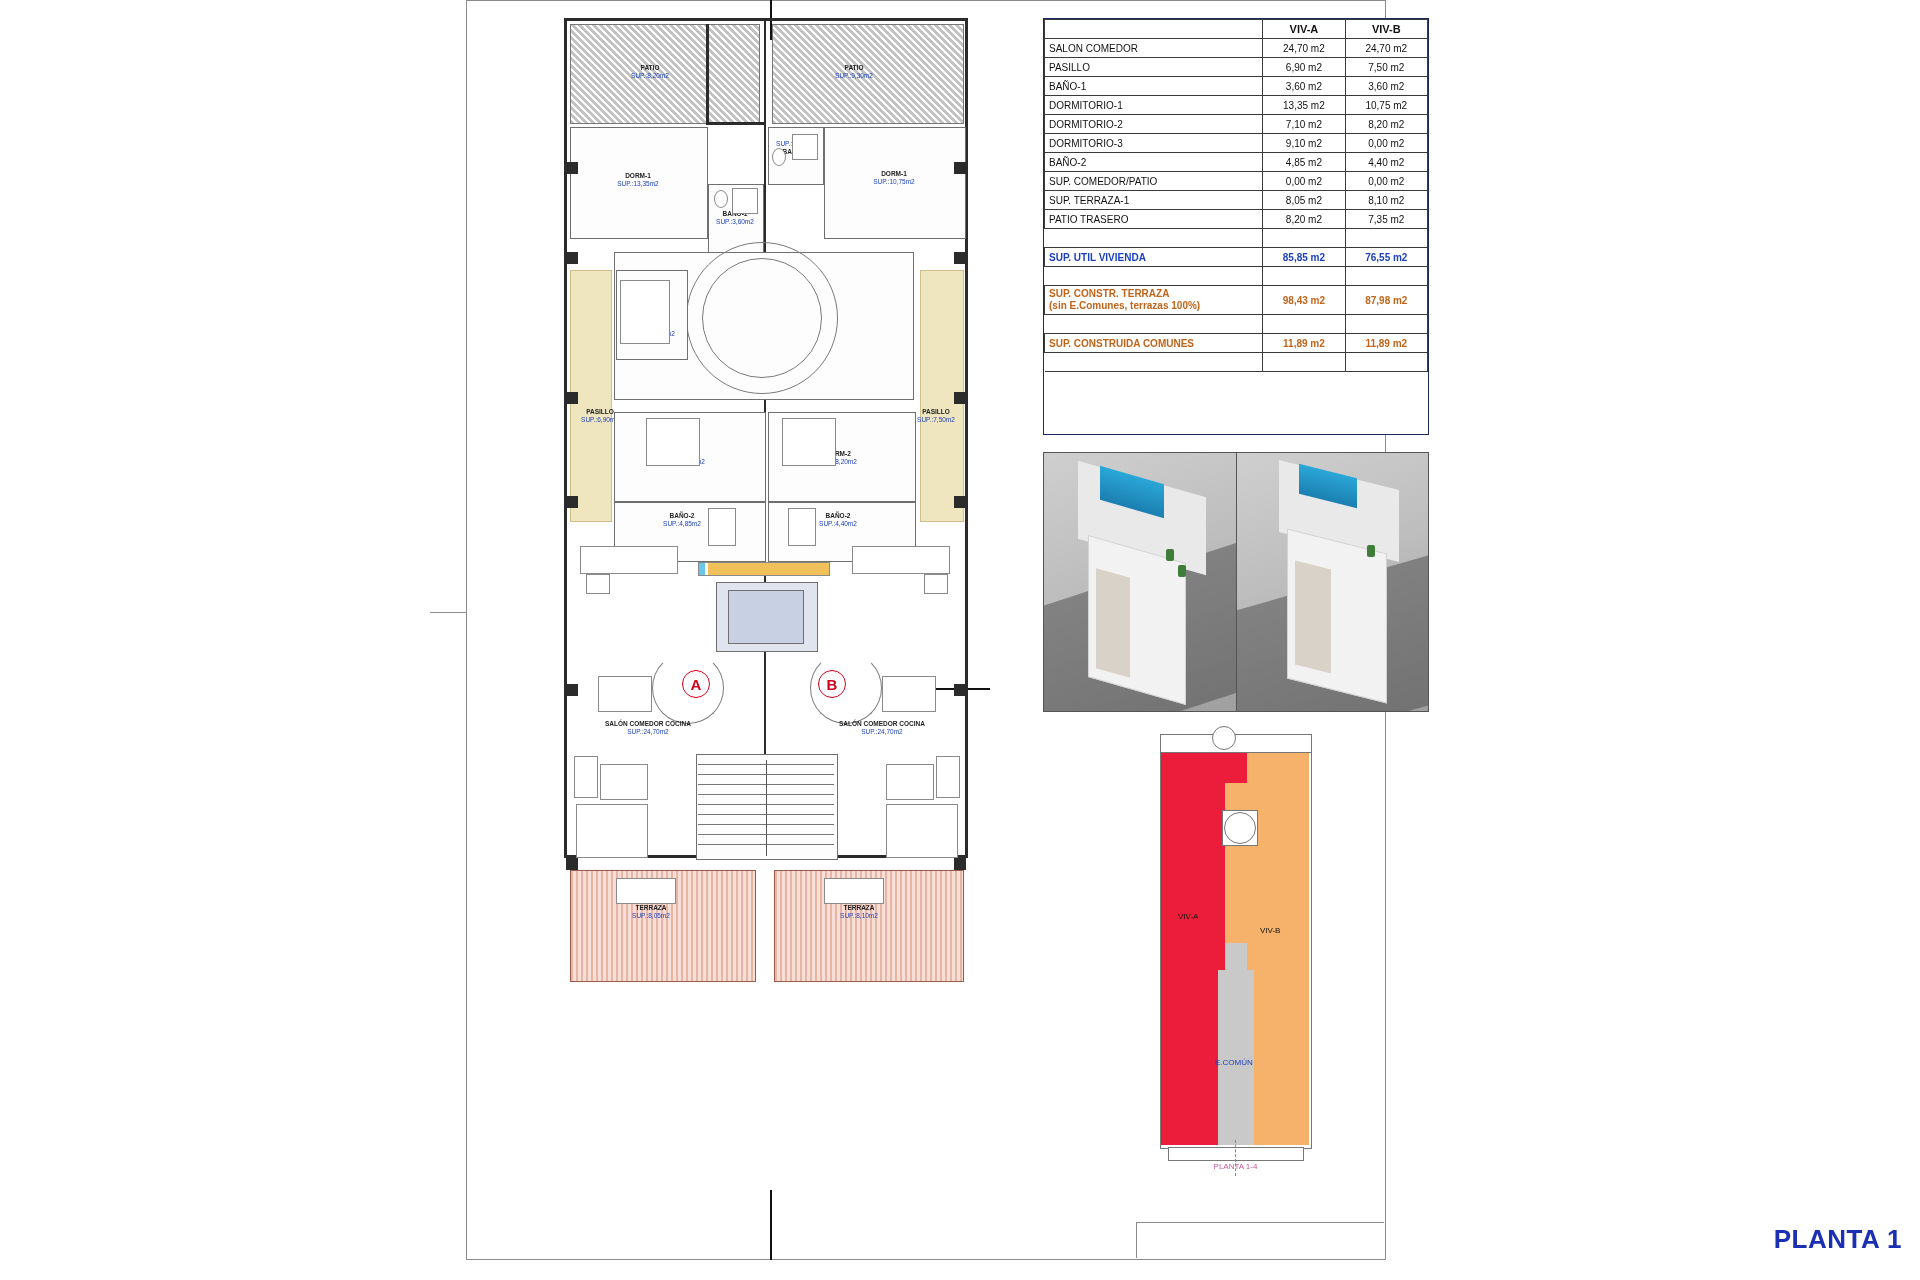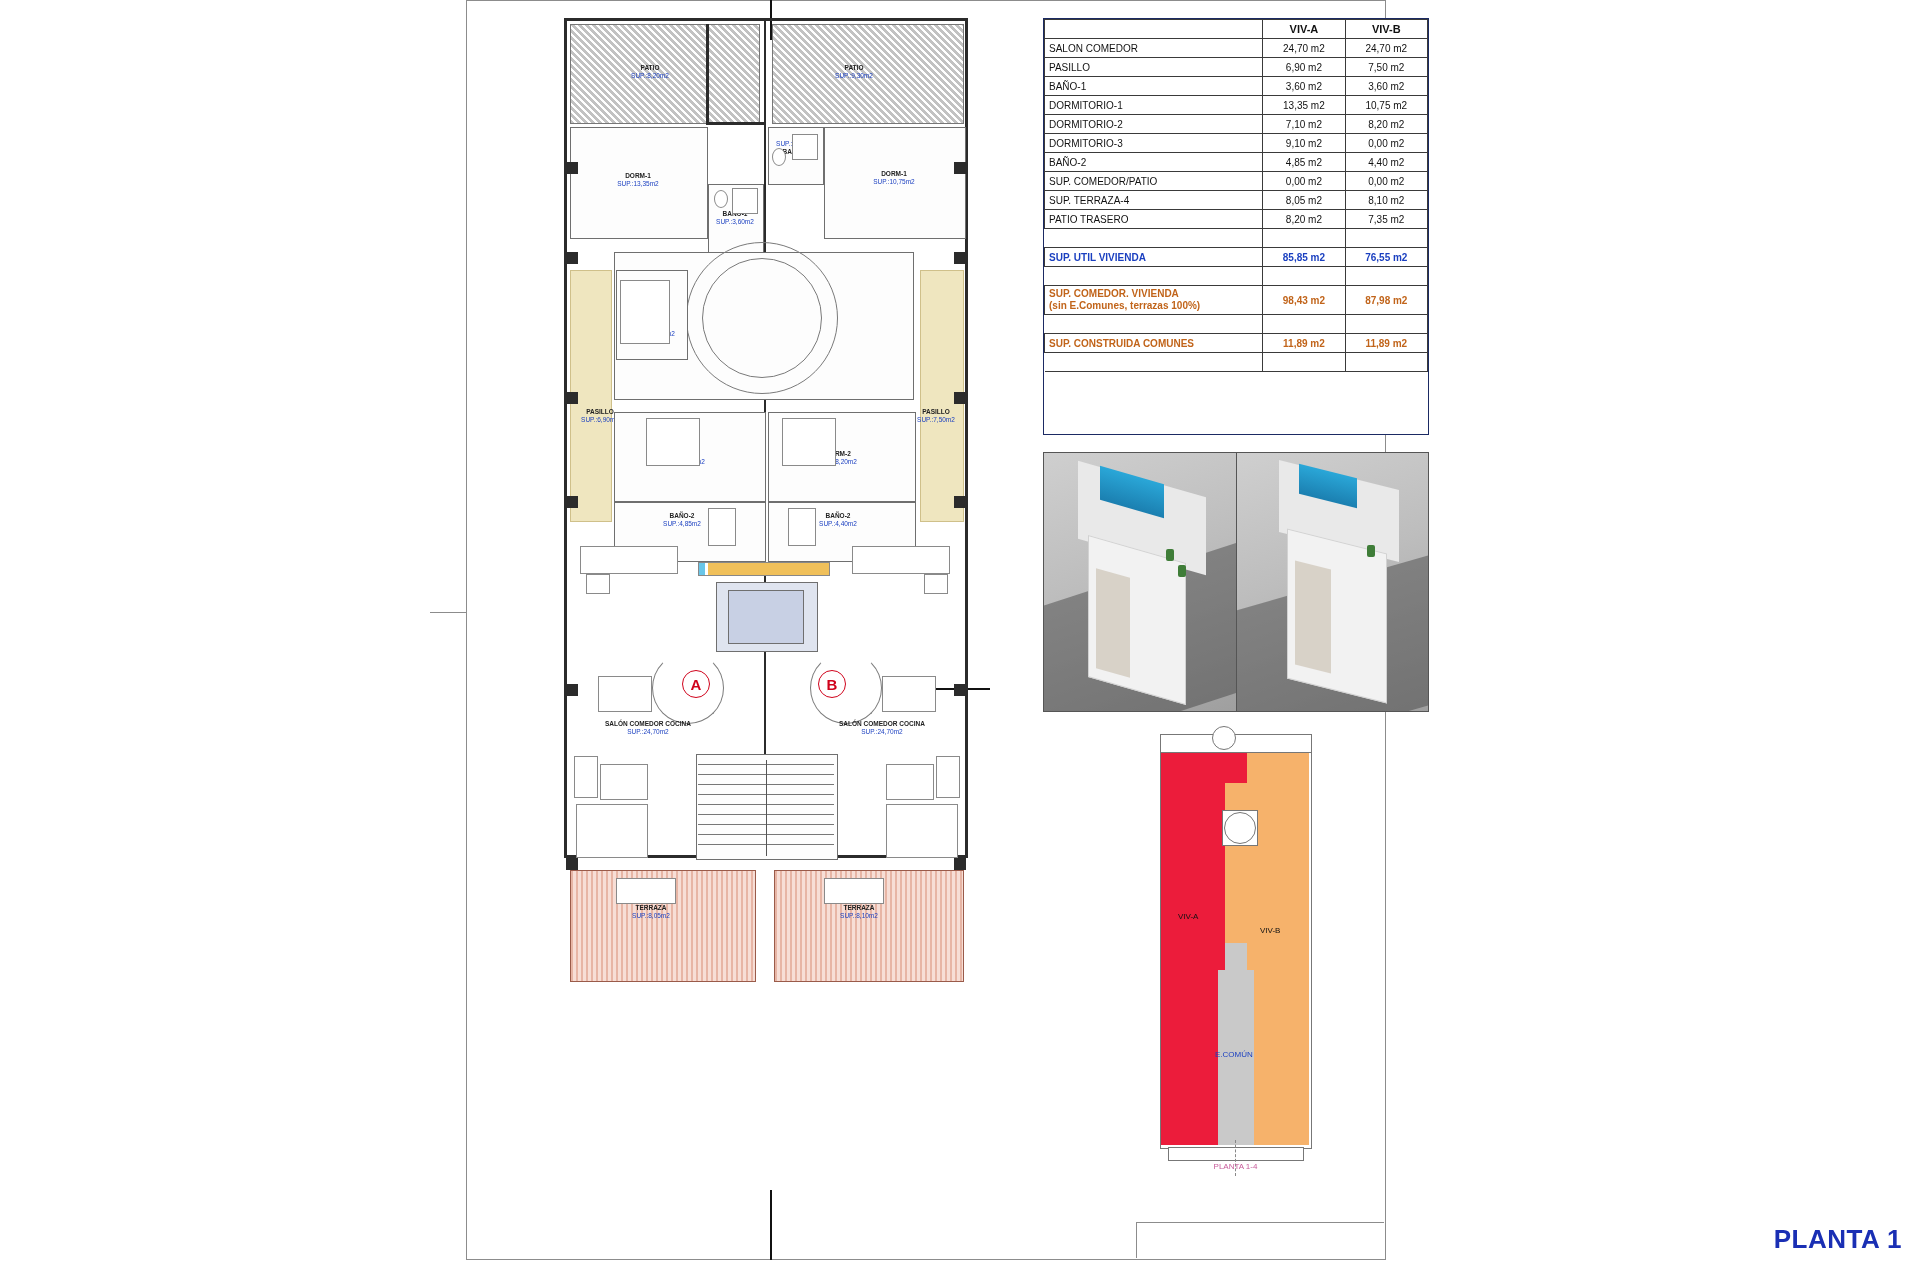--- a/index.html
+++ b/index.html
@@ -311,21 +311,21 @@
         <td class="lab">BAÑO-2</td>
         <td class="val">4,85 m2</td>
         <td class="val">4,40 m2</td>
       </tr>
       <tr>
         <td class="lab">SUP. COMEDOR/PATIO</td>
         <td class="val">0,00 m2</td>
         <td class="val">0,00 m2</td>
       </tr>
       <tr>
-        <td class="lab">SUP. TERRAZA-4</td>
+        <td class="lab">SUP. TERRAZA-1</td>
         <td class="val">8,05 m2</td>
         <td class="val">8,10 m2</td>
       </tr>
       <tr>
         <td class="lab">PATIO TRASERO</td>
         <td class="val">8,20 m2</td>
         <td class="val">7,35 m2</td>
       </tr>
 
       <tr class="spacer">
@@ -341,21 +341,21 @@
       </tr>
 
       <tr class="spacer">
             <td class="noedge"></td>
             <td></td>
             <td></td>
           </tr>
 
       <tr>
         <td class="lab orange-b" style="line-height:12px;">
-          <span>SUP. COMEDOR. VIVIENDA</span><br>
+          <span>SUP. CONSTR. TERRAZA</span><br>
           <span>(sin E.Comunes, terrazas 100%)</span>
         </td>
         <td class="val orange-b">
           <span>98,43</span>
           <span>m2</span>
         </td>
         <td class="val orange-b">87,98 m2</td>
       </tr>
 
       <tr class="spacer">
@@ -415,19 +415,19 @@
     <div class="kp-red" style="left:13px;top:23px;width:64px;height:392px;"></div>
     <div class="kp-red" style="left:77px;top:23px;width:22px;height:30px;"></div>
     <div class="kp-orange" style="left:99px;top:23px;width:62px;height:392px;"></div>
     <div class="kp-orange" style="left:77px;top:53px;width:22px;height:160px;"></div>
     <div class="kp-gray" style="left:77px;top:213px;width:22px;height:202px;"></div>
     <div class="kp-gray" style="left:70px;top:240px;width:36px;height:175px;"></div>
     <div class="kp-top" style="left:74px;top:80px;width:34px;height:34px;background:#fff;"></div>
     <div class="kp-circle" style="left:76px;top:82px;width:30px;height:30px;"></div>
     <div class="kp-lbl" style="left:30px;top:182px;">VIV-A</div>
     <div class="kp-lbl" style="left:112px;top:196px;">VIV-B</div>
-    <div class="kp-lbl blue" style="left:67px;top:320px;">E.COMÚN</div>
+    <div class="kp-lbl blue" style="left:67px;top:328px;">E.COMÚN</div>
     <div class="kp-top" style="left:20px;top:417px;width:134px;height:12px;"></div>
     <div class="kp-dash-v" style="left:87px;top:410px;height:36px;"></div>
     <div class="kp-caption">PLANTA 1-4</div>
   </div>
 
 </div>
 
 </body></html>

